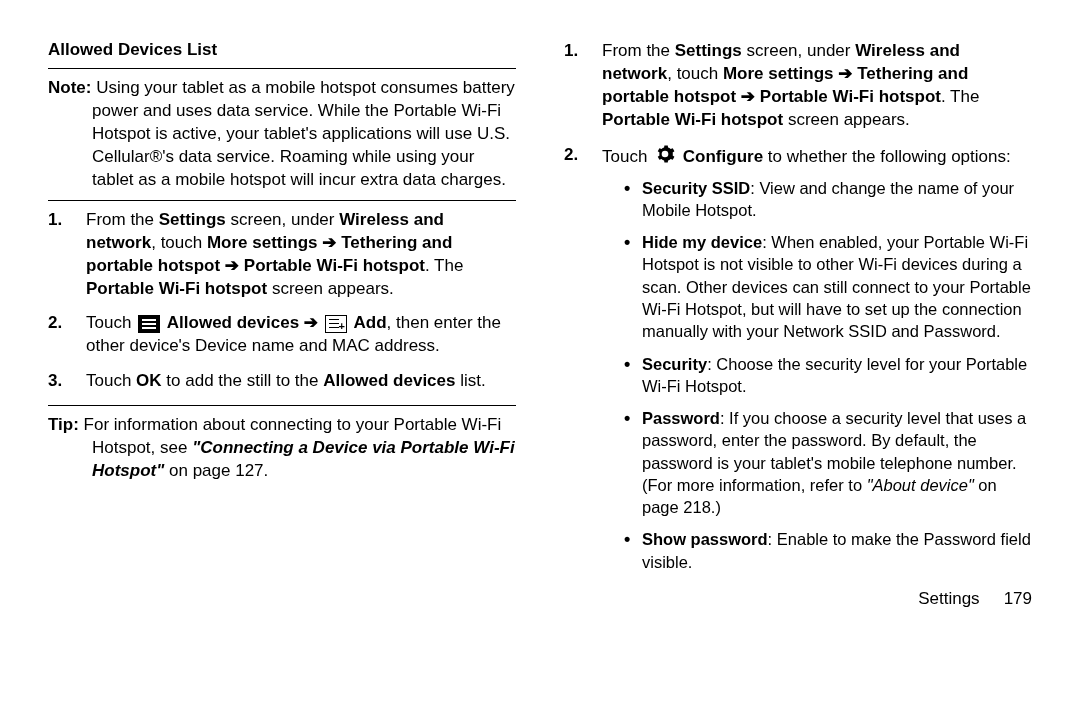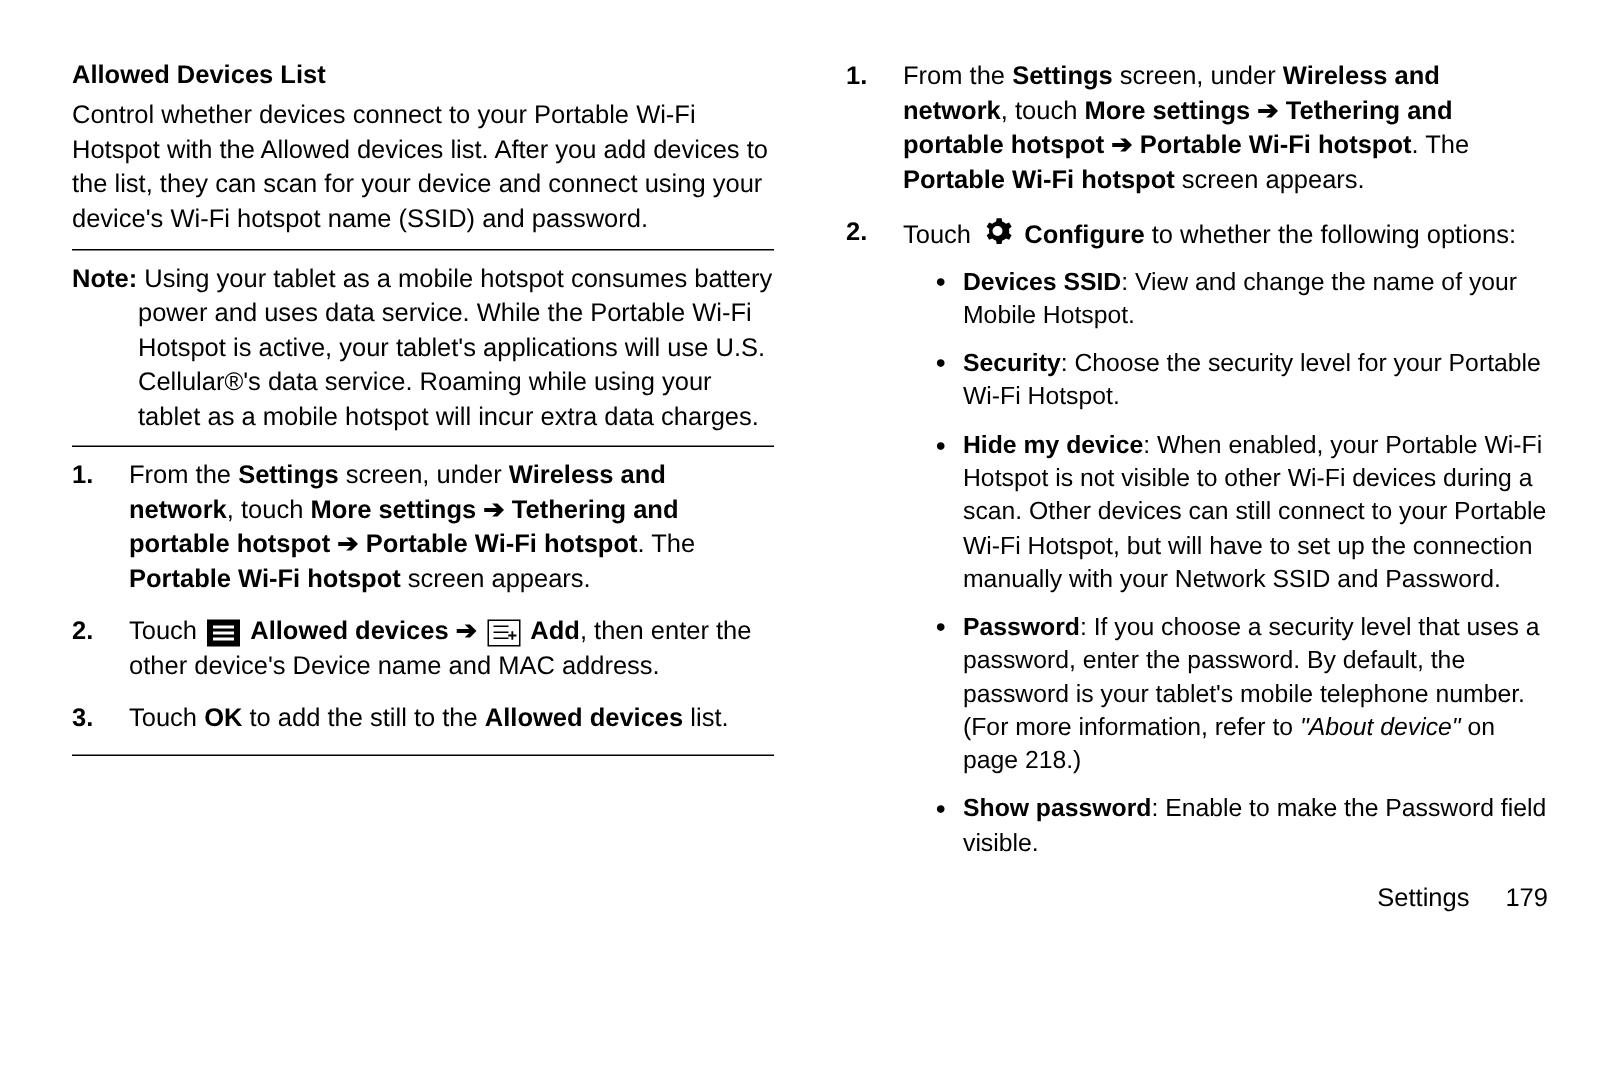--- a/index.html
+++ b/index.html
@@ -134,63 +134,65 @@
   }
   .footer .label { margin-right: 24px; }
 </style>
 </head>
 <body>
 
 <div class="page">
 
   <div class="col left">
     <h3>Allowed Devices List</h3>
-    <p>Control whether devices connect to your Portable Wi-Fi Hotspot with the Allowed devices list. After you add devices to the list, they can scan for your device and connect using your device's Wi-Fi hotspot name (SSID) and password.</p>
     <hr>
     <p class="hang">
       <b>Note:</b> <span>Using your tablet as a mobile hotspot consumes battery power and uses data service. While the Portable Wi-Fi Hotspot is active, your tablet's applications will use U.S. Cellular®'s data service. Roaming while using your tablet as a mobile hotspot will incur extra data charges.</span>
     </p>
     <hr>
     <ol>
       <li>
         <span class="num">1.</span>
         <span>From the </span><b>Settings</b><span> screen, under </span><b>Wireless and network</b><span>, touch </span><b>More settings</b><b class="arrow"> ➔ </b><b>Tethering and portable hotspot</b><b class="arrow"> ➔ </b><b>Portable Wi-Fi hotspot</b><span>. The </span><b>Portable Wi-Fi hotspot</b><span> screen appears.</span>
       </li>
       <li>
         <span class="num">2.</span>
         <span>Touch </span><span class="icon-box lines"></span> <b>Allowed devices</b><b class="arrow"> ➔ </b><span class="icon-box lines-plus"></span> <b>Add</b><span>, then enter the other device's Device name and MAC address.</span>
       </li>
       <li>
         <span class="num">3.</span>
         <span>Touch </span><b>OK</b><span> to add the still to the </span><b>Allowed devices</b><span> list.</span>
       </li>
     </ol>
     <hr>
+    <p class="hang">
+      <b>Tip:</b> <span>For information about connecting to your Portable Wi-Fi Hotspot, see </span><b class="italic">"Connecting a Device via Portable Wi-Fi Hotspot"</b><span> on page 127.</span>
+    </p>
   </div>
 
   <div class="col right">
     <ol>
       <li>
         <span class="num">1.</span>
         <span>From the </span><b>Settings</b><span> screen, under </span><b>Wireless and network</b><span>, touch </span><b>More settings</b><b class="arrow"> ➔ </b><b>Tethering and portable hotspot</b><b class="arrow"> ➔ </b><b>Portable Wi-Fi hotspot</b><span>. The </span><b>Portable Wi-Fi hotspot</b><span> screen appears.</span>
       </li>
       <li>
         <span class="num">2.</span>
         <span>Touch </span>
         <span class="icon-gear">
           <svg width="20" height="20" viewBox="0 0 24 24">
               <path fill="#000" d="M12 8a4 4 0 1 0 0 8 4 4 0 0 0 0-8zm9.4 4c0 .6-.1 1.2-.2 1.8l2.1 1.6-2 3.5-2.5-1a8 8 0 0 1-3.1 1.8l-.4 2.6h-4l-.4-2.6a8 8 0 0 1-3.1-1.8l-2.5 1-2-3.5 2.1-1.6c-.1-.6-.2-1.2-.2-1.8s.1-1.2.2-1.8L3.3 8.6l2-3.5 2.5 1a8 8 0 0 1 3.1-1.8L11.3 1.7h4l.4 2.6a8 8 0 0 1 3.1 1.8l2.5-1 2 3.5-2.1 1.6c.1.6.2 1.2.2 1.8z"></path>
             </svg>
         </span>
         <b>Configure</b><span> to whether the following options:</span>
 
         <ul class="bullets">
-          <li><b>Devices SSID</b><span>: View and change the name of your Mobile Hotspot.</span></li>
+          <li><b>Security SSID</b><span>: View and change the name of your Mobile Hotspot.</span></li>
+          <li><b>Hide my device</b><span>: When enabled, your Portable Wi-Fi Hotspot is not visible to other Wi-Fi devices during a scan. Other devices can still connect to your Portable Wi-Fi Hotspot, but  will have to set up the connection manually with your Network SSID and Password.</span></li>
           <li><b>Security</b><span>: Choose the security level for your Portable Wi-Fi Hotspot.</span></li>
-          <li><b>Hide my device</b><span>: When enabled, your Portable Wi-Fi Hotspot is not visible to other Wi-Fi devices during a scan. Other devices can still connect to your Portable Wi-Fi Hotspot, but  will have to set up the connection manually with your Network SSID and Password.</span></li>
           <li><b>Password</b><span>: If you choose a security level that uses a password, enter the password. By default, the password is your tablet's mobile telephone number. (For more information, refer to </span><span class="italic">"About device"</span><span> on page 218.)</span></li>
           <li><b>Show password</b><span>: Enable to make the Password field visible.</span></li>
         </ul>
       </li>
     </ol>
     <div class="footer">
       <span class="label">Settings</span><span>179</span>
     </div>
   </div>
 </div>

